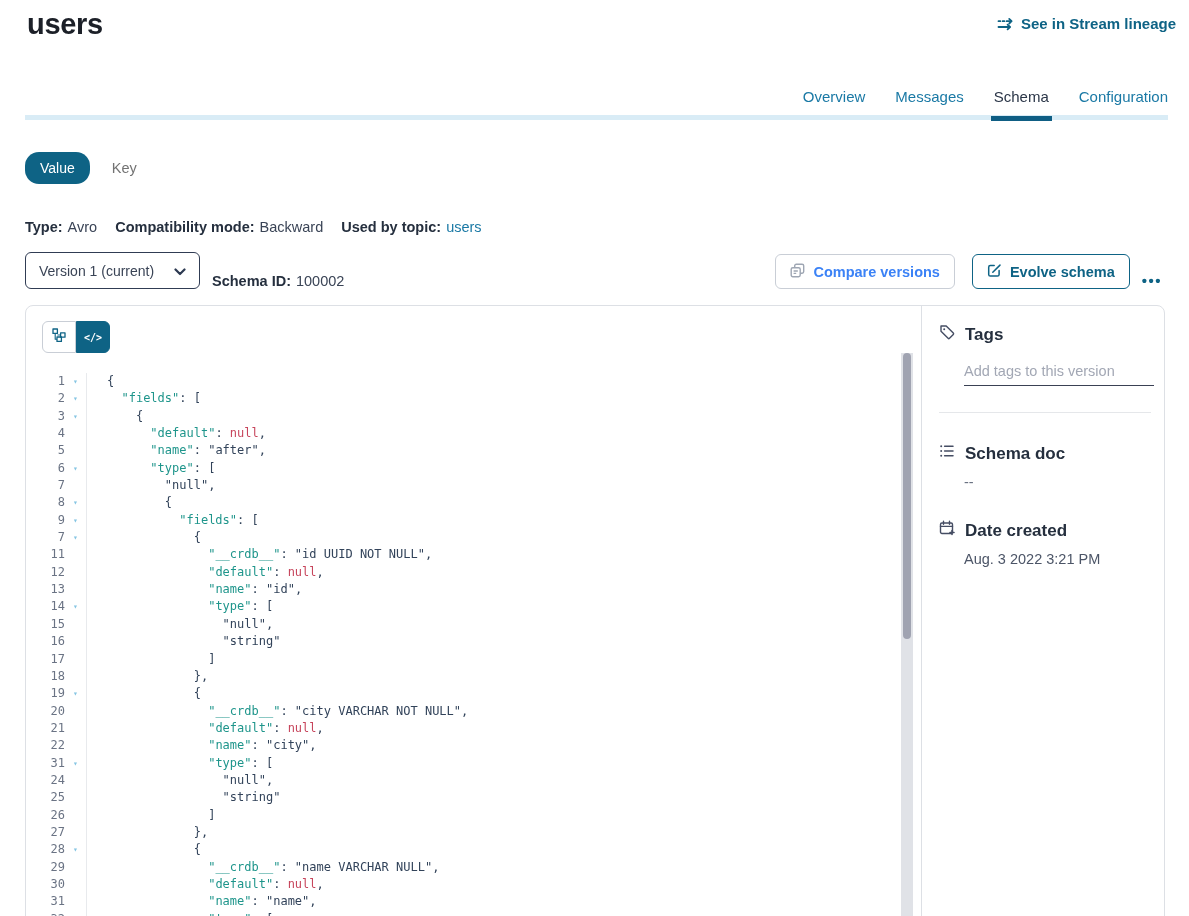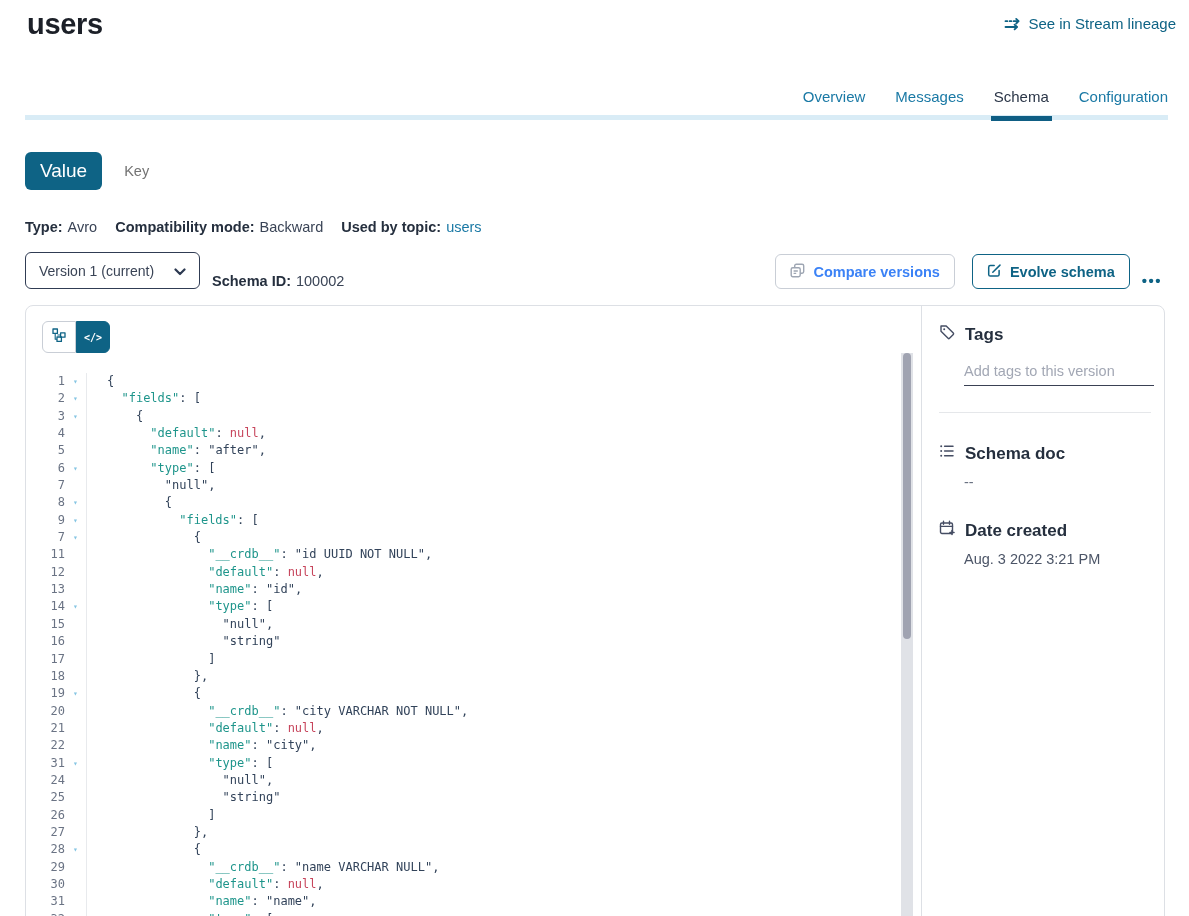--- a/index.html
+++ b/index.html
@@ -4,32 +4,32 @@
 <style>
   * { margin:0; padding:0; box-sizing:border-box; }
   html,body { background:#fff; }
   #app {
     position:relative; width:1189px; height:916px; overflow:hidden;
     font-family:"Liberation Sans", sans-serif; color:#2b3648; background:#fff;padding-left:16px;
   }
   
   .page-title { position:absolute; left:27px; top:8px; font-size:29px; font-weight:700; color:#1c2028; letter-spacing:-0.3px; }
   .lineage-link { position:absolute; right:13px; top:15px; display:flex; align-items:center; gap:7px;
-    color:#0e6385; font-size:15px; font-weight:400; cursor:pointer; }
+    color:#0e6385; font-size:15px; font-weight:700; cursor:pointer; }
   .lineage-link svg { display:block; }
   
   .tabs { position:absolute; left:25px; top:88px; width:1143px; display:flex; gap:30px;justify-content:flex-end; }
   .tabs-underline { position:absolute; left:25px; top:115px; width:1143px; height:5px; background:#d9ecf6; }
   .tab { position:relative; font-size:15px; padding-bottom:11px; color:#1a79a5; cursor:pointer; z-index:2; }
   .tab.active { color:#2b3648; font-weight:500; }
   .tab.active::after { content:""; position:absolute; left:-3px; right:-3px; bottom:-5px; height:5px; background:#0f5e84; }
   
   .vk-row { position:absolute; left:25px; top:152px; display:flex; align-items:center; gap:22px; }
-  .vk-value { background:#0e6385; color:#fff; font-size:19px; font-weight:500; border:none;
-    border-radius:6px; padding:8px 15px; cursor:pointer; font-family:inherit; }
+  .vk-value { background:#0e6385; color:#fff; font-size:14px; font-weight:500; border:none;
+    border-radius:14px; padding:8px 15px; cursor:pointer; font-family:inherit; }
   .vk-key { color:#737373; font-size:14.5px; cursor:pointer; background:none; border:none; font-family:inherit; }
   
   .meta-row { position:absolute; left:25px; top:219px; display:flex; gap:18px; font-size:14.5px; color:#3a4456; }
   .meta-pair { display:flex; gap:5px; }
   .meta-label { font-weight:700; color:#252f3e; }
   .meta-link { color:#1a79a5; cursor:pointer; }
   
   .version-row { position:absolute; left:25px; top:252px; width:1143px; height:37px; display:flex; align-items:flex-end; }
   .version-select { display:flex; align-items:center; justify-content:space-between; width:175px; height:37px;
     border:1.5px solid #303c54; border-radius:6px; padding:0 13px; font-size:14px; color:#3a4456; cursor:pointer; background:#fff; }

